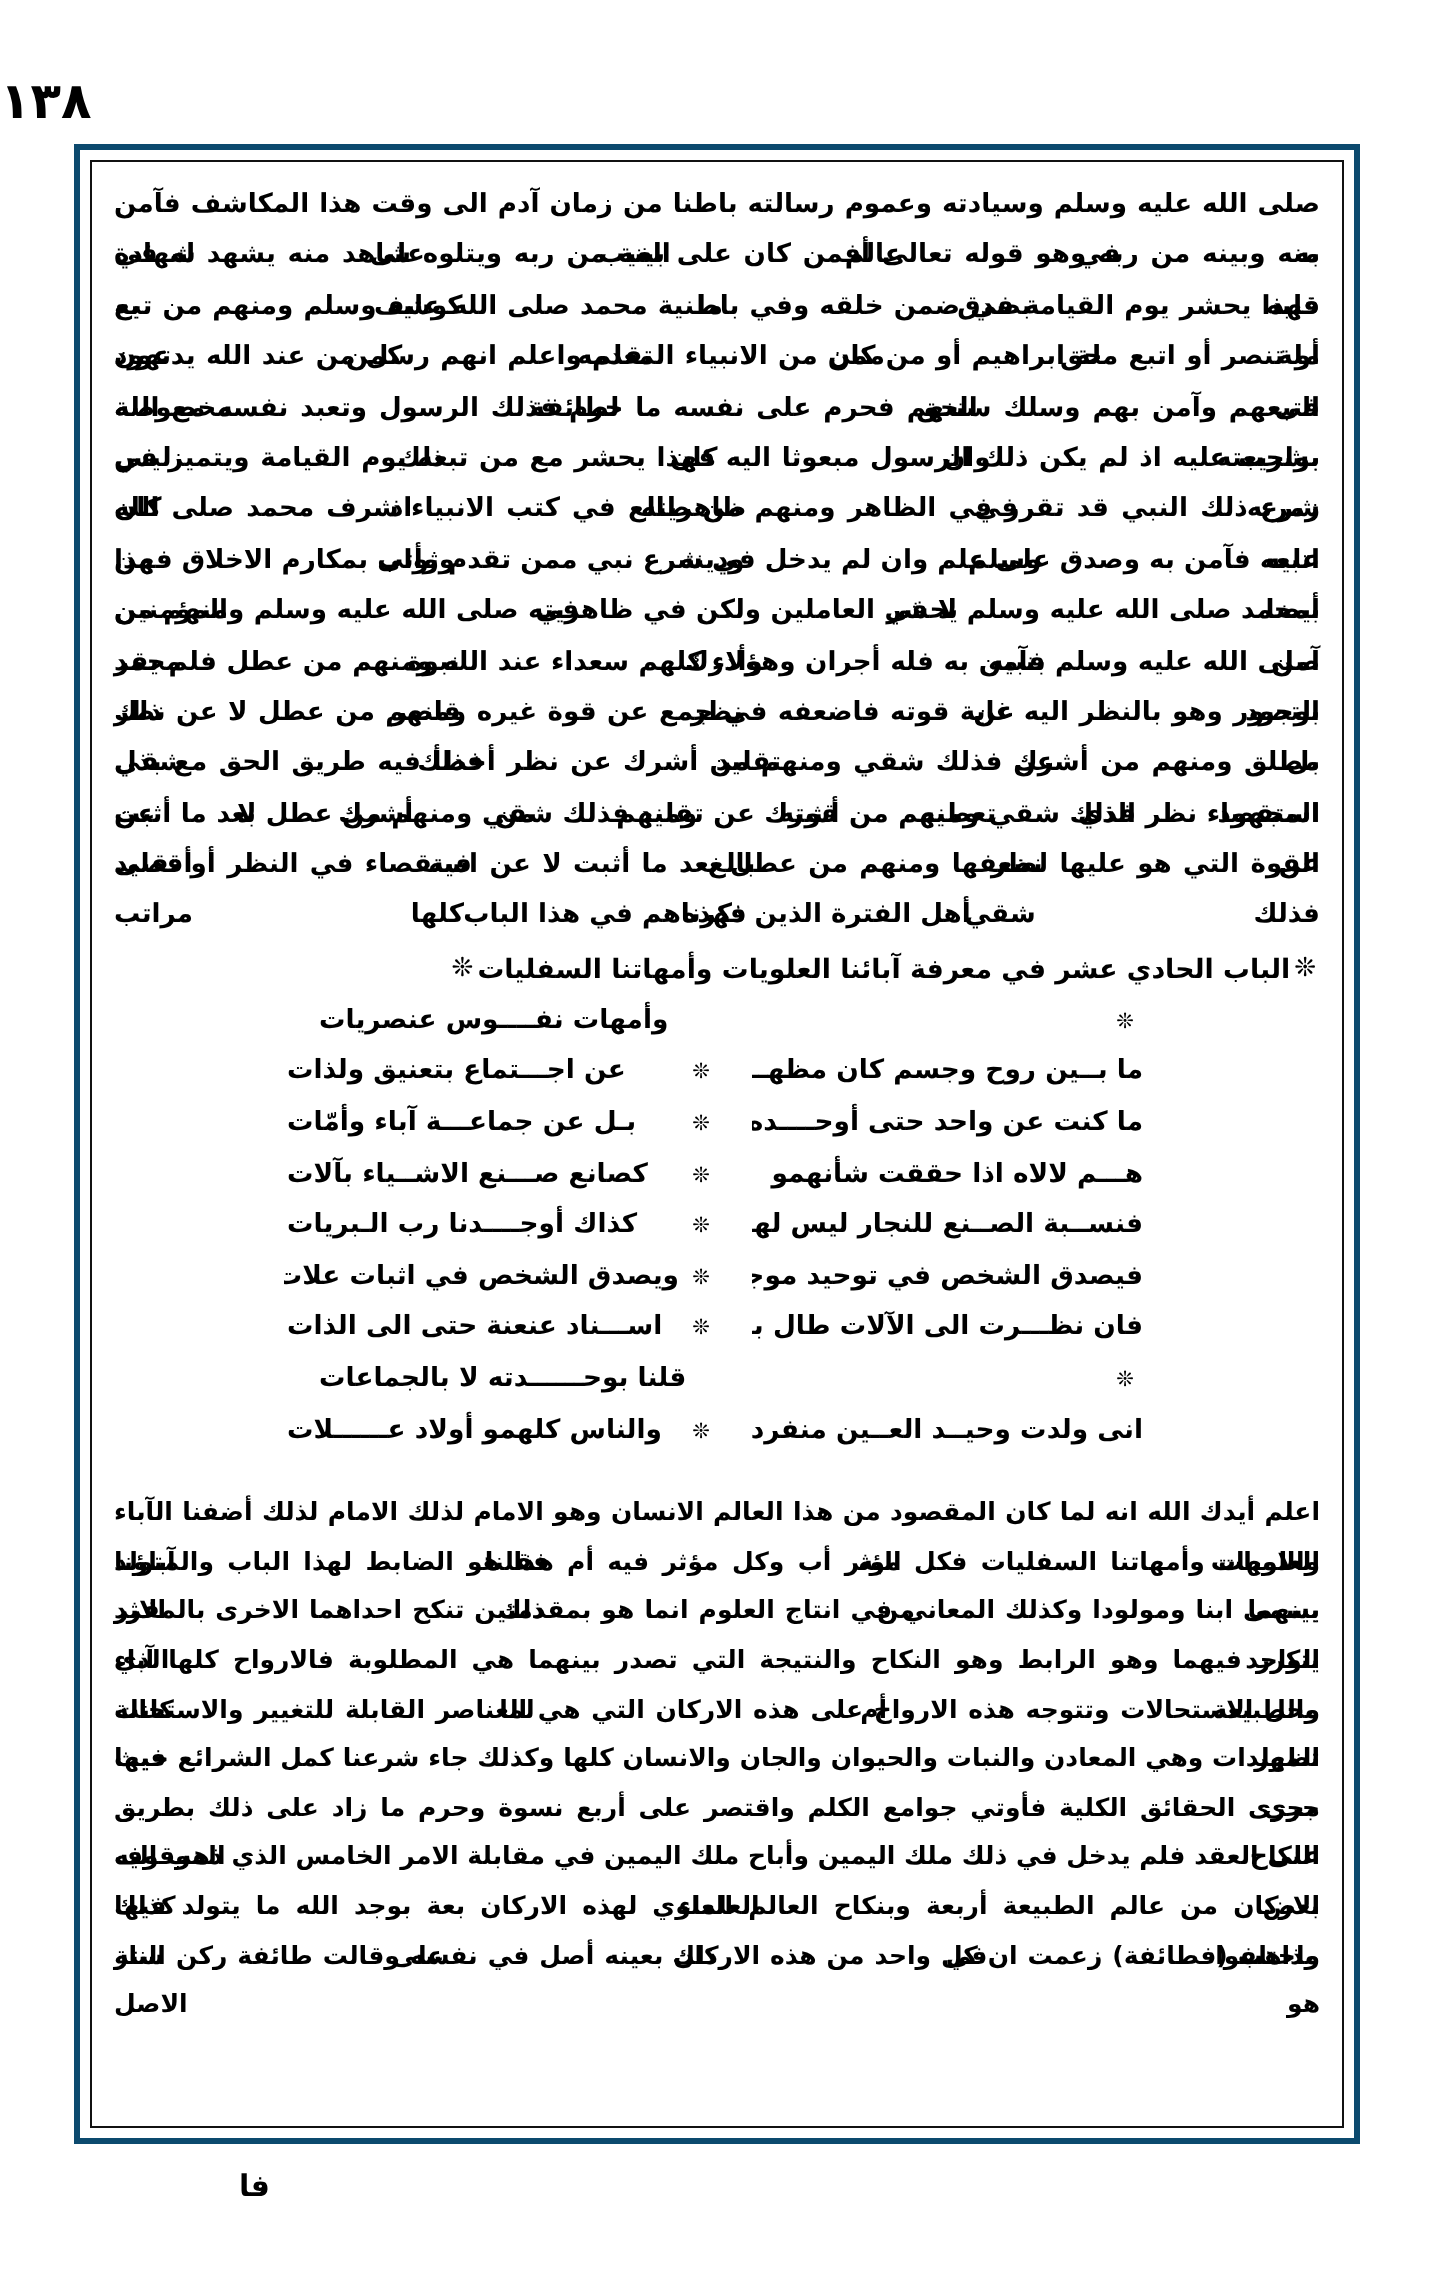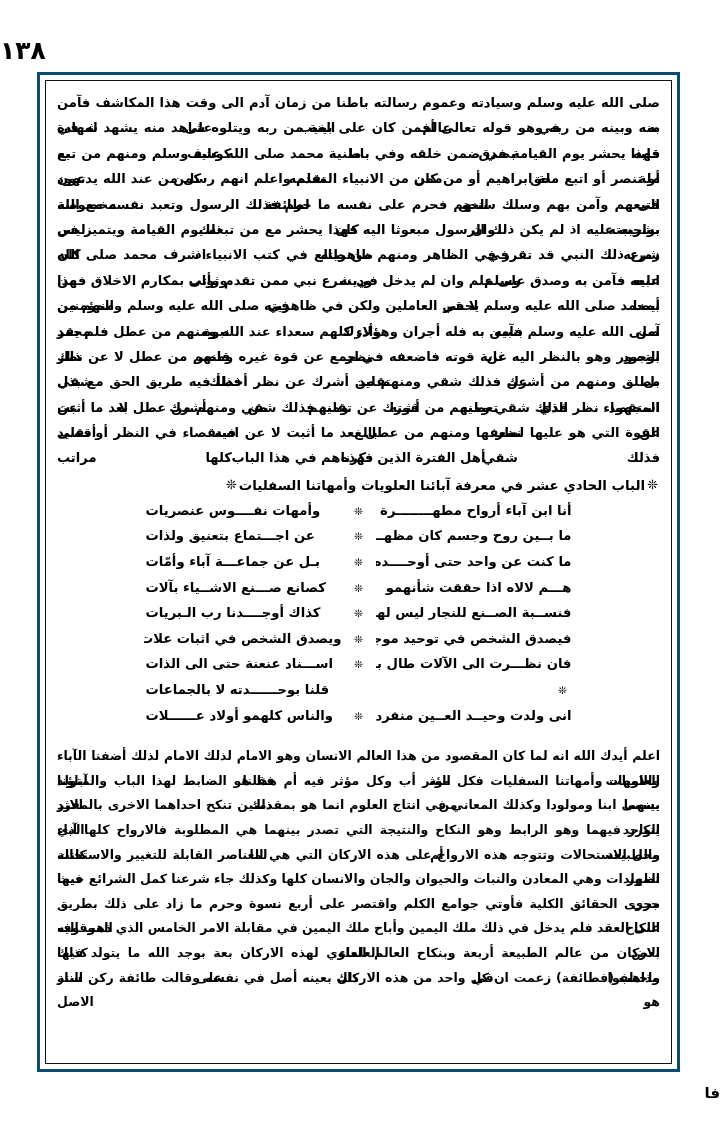--- a/index.html
+++ b/index.html
@@ -124,20 +124,21 @@
     white-space: nowrap;
     font-size: 13.2px;
     font-weight: bold;
     direction: rtl;
   }
   .verse .hemistich {
     flex: 0 0 auto;
     width: 196px;
     direction: rtl;
     overflow: hidden;
+    margin-left: 14px;
   }
   .verse .hemistich.first {
     text-align: right;
     padding-right: 2px;
   }
   .verse .hemistich.second {
     text-align: left;
     padding-left: 2px;
   }
   .verse .sep {
@@ -168,20 +169,21 @@
   
   #catchword {
     position: absolute;
     top: 1084px;
     right: 0;
     left: 0;
     direction: rtl;
     font-size: 15px;
     font-weight: bold;
     text-align: right;
+    padding-right: 585px;
     font-family: "DejaVu Sans", sans-serif;
   }
 </style>
 </head>
 <body>
 
 <div id="page-number">
   <span class="num">١٣٨</span>
 </div>
 
@@ -205,21 +207,20 @@
       <div class="line stretch">القوة التي هو عليها لضعفها ومنهم من عطل بعد ما أثبت لا عن استقصاء في النظر أو تقليد فذلك شقي فهذه كلها مراتب</div>
       <div class="line short">أهل الفترة الذين ذكرناهم في هذا الباب</div>
     </div>
 
     <div id="chapter-heading">
       <span class="floret">❊</span><span>الباب الحادي عشر في معرفة آبائنا العلويات وأمهاتنا السفليات</span><span class="floret">❊</span>
     </div>
 
     <div id="poem">
       <div class="verse">
-        <span class="hemistich first">أنا ابن آباء أرواح مطهــــــــرة</span>
         <span class="sep">❊</span>
         <span class="hemistich second">وأمهات نفــــوس عنصريات</span>
       </div>
       <div class="verse">
         <span class="hemistich first">ما بــين روح وجسم كان مظهــــرنا</span>
         <span class="sep">❊</span>
         <span class="hemistich second">عن اجـــتماع بتعنيق ولذات</span>
       </div>
       <div class="verse">
         <span class="hemistich first">ما كنت عن واحد حتى أوحــــده</span>

